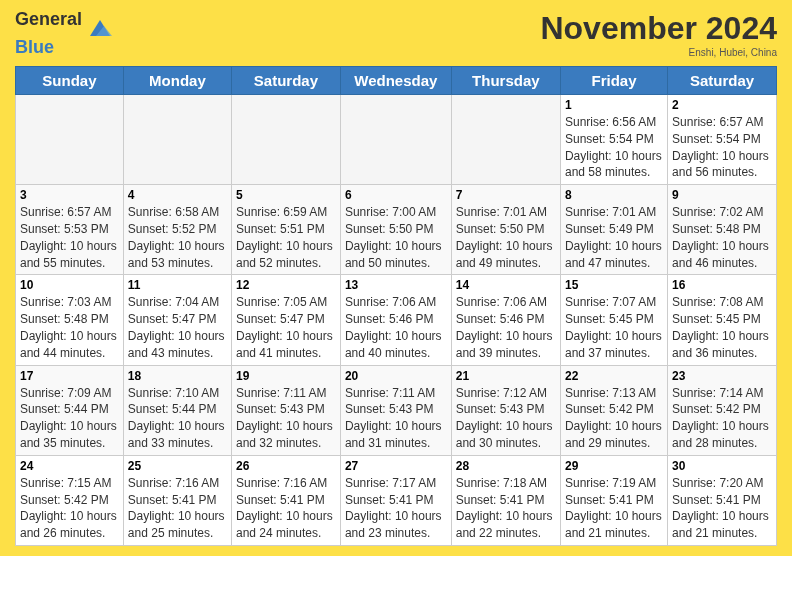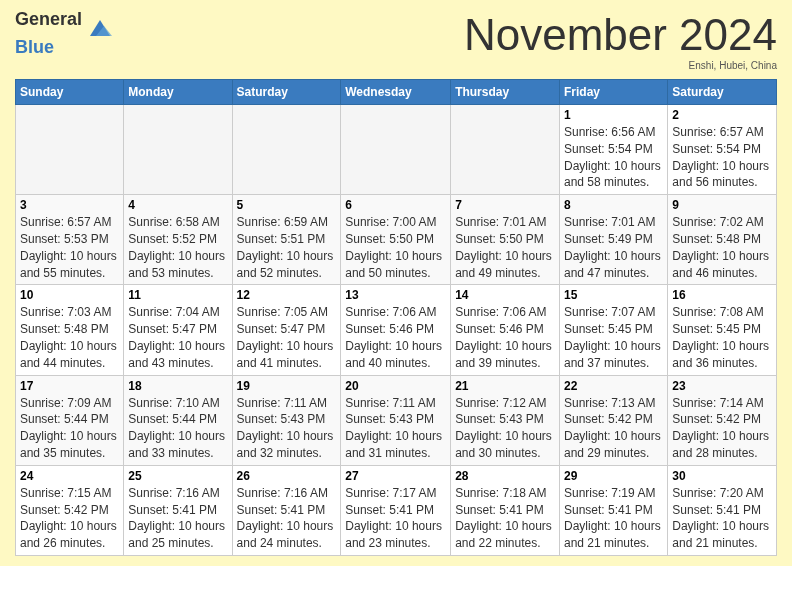--- a/index.html
+++ b/index.html
@@ -5,21 +5,21 @@
     * { box-sizing: border-box; margin: 0; padding: 0; }
     body {
       font-family: Arial, sans-serif;
       background: #fff;
       width: 792px;
       min-height: 612px;
       padding: 0;
     }
     .page {
       width: 792px;
-      background: #fef9c3;
+      background: #fde047;
       padding: 10px 15px 10px 15px;
     }
     .header {
       display: flex;
       justify-content: space-between;
       align-items: flex-start;
       margin-bottom: 8px;
     }
     .logo {
       display: flex;
@@ -31,39 +31,39 @@
       line-height: 1.1;
     }
     .logo-icon {
       margin-left: 4px;
       margin-top: -8px;
     }
     .title-block {
       text-align: right;
     }
     .month-title {
-      font-size: 44px;
-      font-weight: normal;
+      font-size: 32px;
+      font-weight: bold;
       color: #333;
     }
     .location {
       font-size: 10px;
       color: #555;
     }
     .calendar {
       width: 100%;
       border-collapse: collapse;
       font-size: 10.5px;
     }
     .calendar th {
       background: #3a7bbf;
       color: #fff;
       padding: 5px 4px;
-      text-align: left;
-      font-size: 12px;
+      text-align: center;
+      font-size: 15px;
       border: 1px solid #2e6aa3;
     }
     .calendar td {
       border: 1px solid #ccc;
       vertical-align: top;
       padding: 3px 4px;
       width: 113px;
       min-height: 80px;
       background: #fff;
     }

